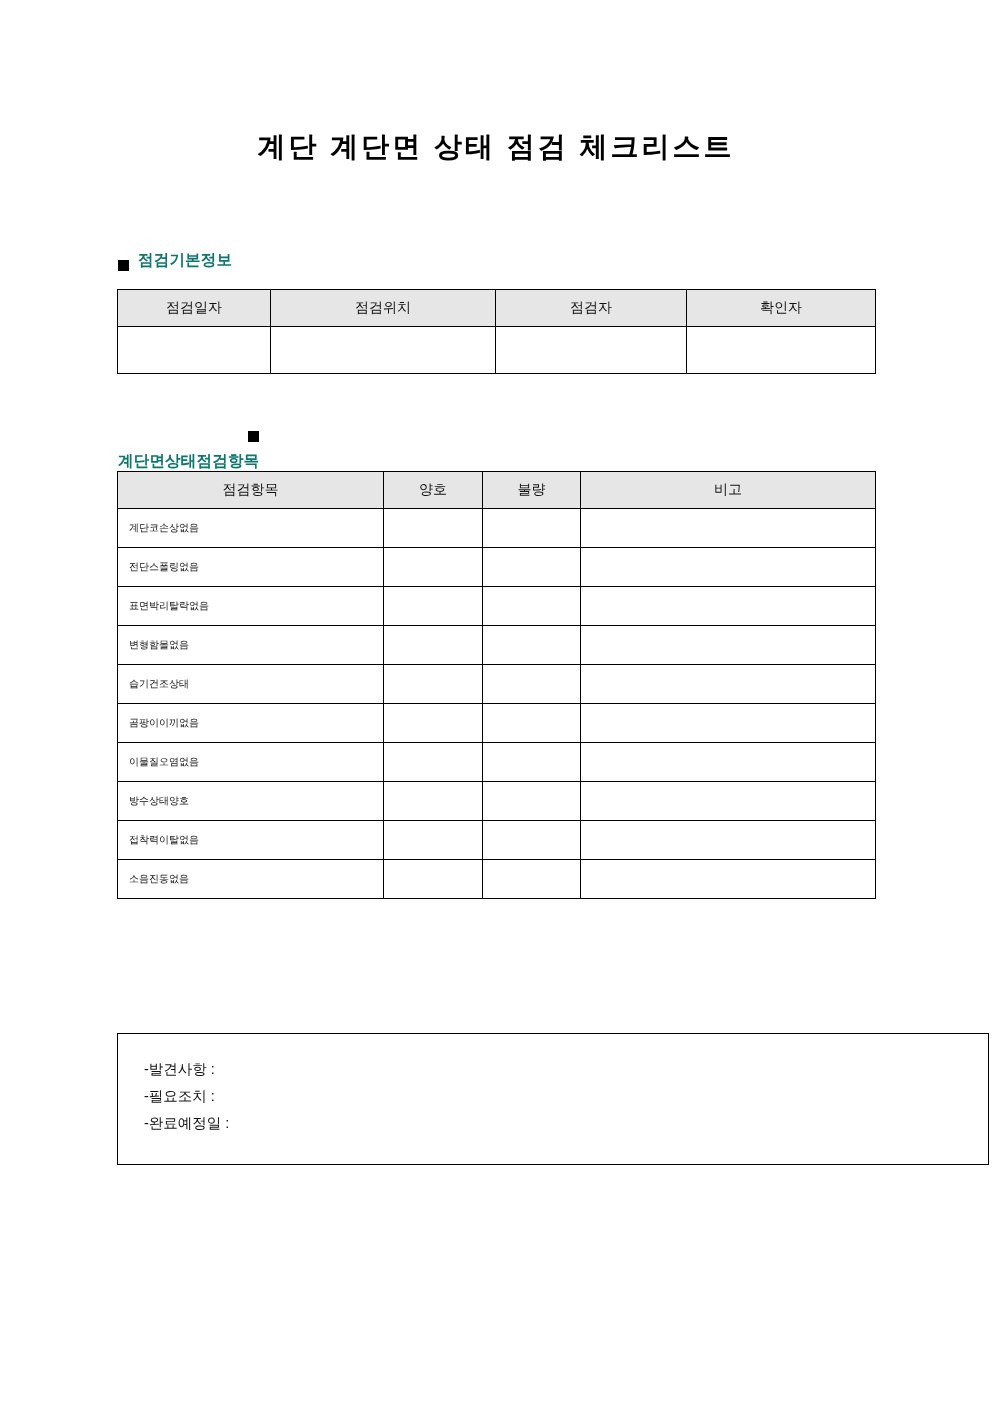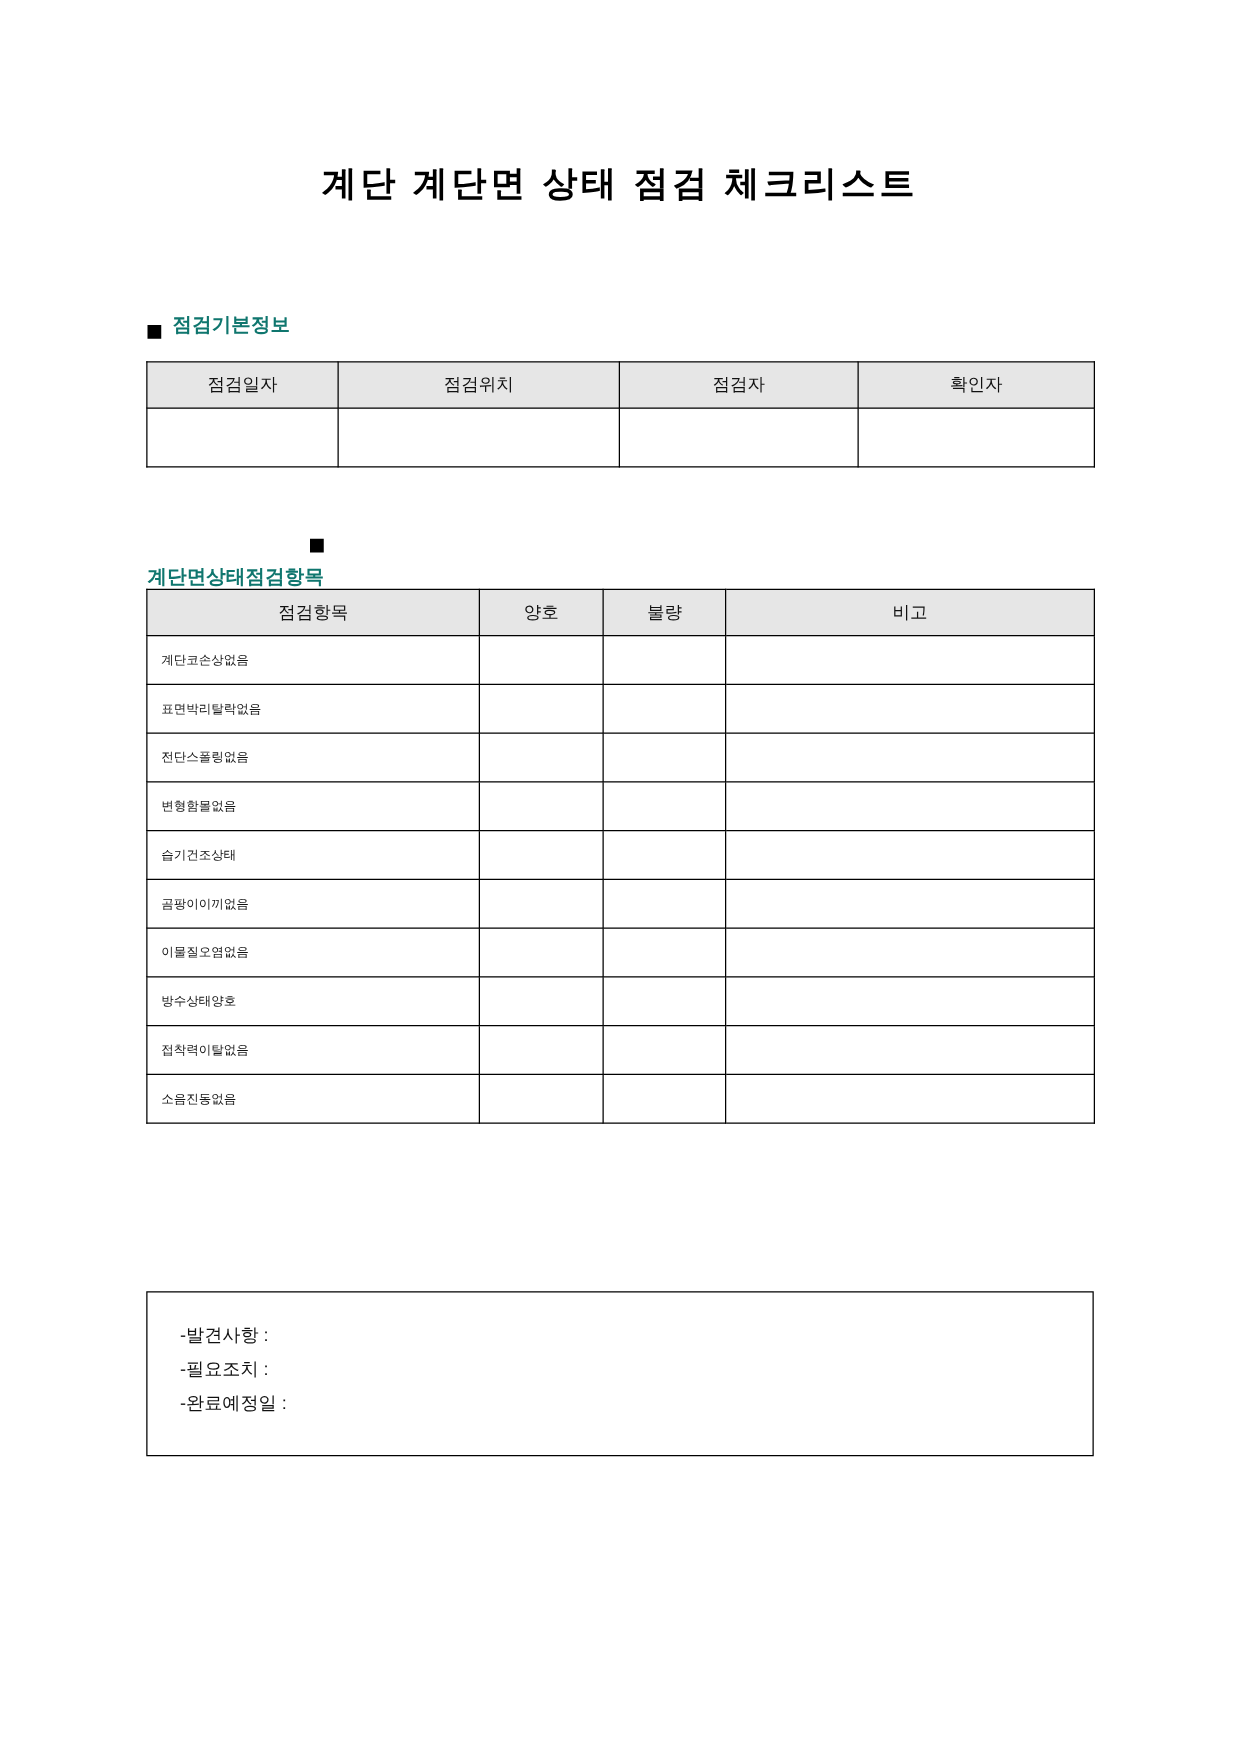--- a/index.html
+++ b/index.html
@@ -107,21 +107,21 @@
   }
   #table-checklist td.mark-cell {
     height: 38px;
   }
 
   
   #action-box {
     position: absolute;
     left: 117px;
     top: 1033px;
-    width: 758px;
+    width: 872px;
     height: 132px;
     border: 1.3px solid #000;
     box-sizing: border-box;
     background: #fff;
     padding: 22px 0 0 26px;
   }
   #action-box .action-line {
     font-size: 14.5px;
     line-height: 27px;
     color: #111;
@@ -186,27 +186,27 @@
       </tr>
     </thead>
     <tbody id="checklist-body">
         <tr>
           <td class="item-label">계단코손상없음</td>
           <td class="mark-cell"></td>
           <td class="mark-cell"></td>
           <td class="mark-cell"></td>
         </tr>
         <tr>
+          <td class="item-label">전단스폴링없음</td>
+          <td class="mark-cell"></td>
+          <td class="mark-cell"></td>
+          <td class="mark-cell"></td>
+        </tr>
+        <tr>
           <td class="item-label">표면박리탈락없음</td>
-          <td class="mark-cell"></td>
-          <td class="mark-cell"></td>
-          <td class="mark-cell"></td>
-        </tr>
-        <tr>
-          <td class="item-label">전단스폴링없음</td>
           <td class="mark-cell"></td>
           <td class="mark-cell"></td>
           <td class="mark-cell"></td>
         </tr>
         <tr>
           <td class="item-label">변형함몰없음</td>
           <td class="mark-cell"></td>
           <td class="mark-cell"></td>
           <td class="mark-cell"></td>
         </tr>

